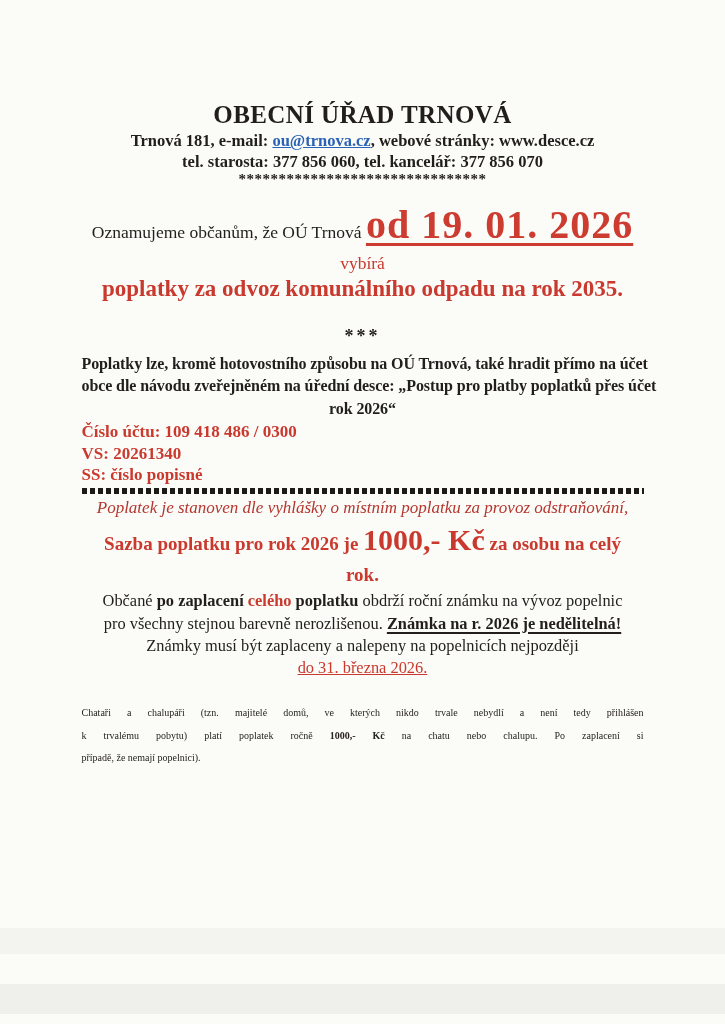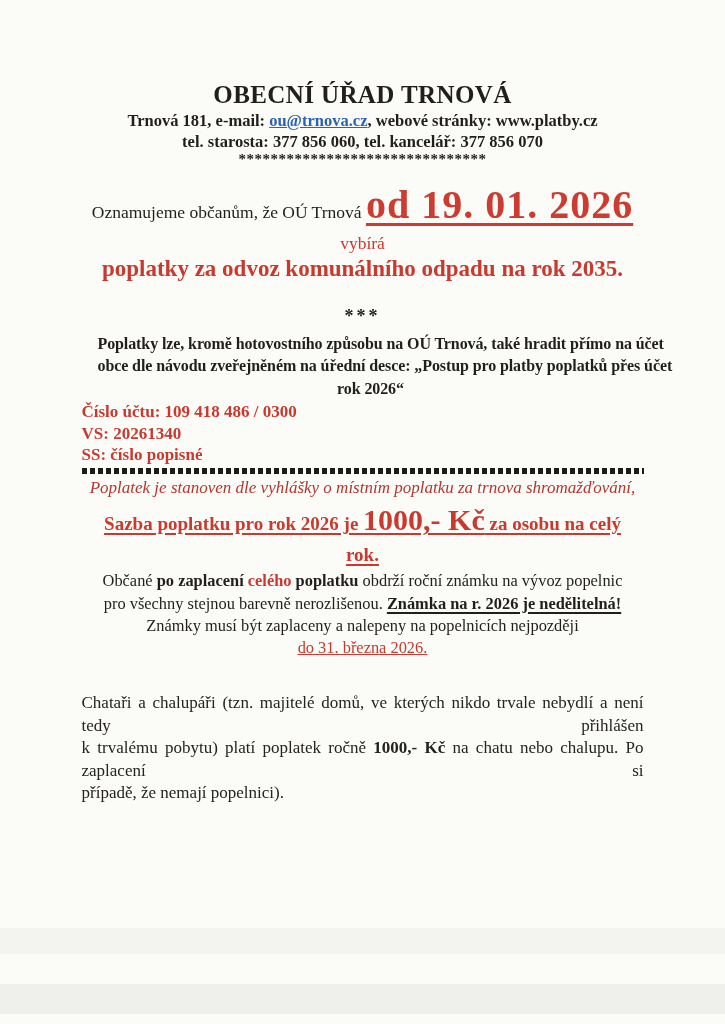--- a/index.html
+++ b/index.html
@@ -6,81 +6,81 @@
   body{
     width:725px;height:1024px;
     background:#fbfbf8;
     font-family:"Liberation Serif","DejaVu Serif",serif;
     color:#211e1b;
     position:relative;overflow:hidden;
   }
   .scan-band{position:absolute;left:0;right:0;pointer-events:none;}
   .band-a{top:928px;height:26px;background:rgba(90,90,80,0.05);}
   .band-b{top:984px;height:30px;background:rgba(90,90,80,0.07);}
-  .content{width:562px;margin:0 auto;padding-top:80px;text-align:center;}
+  .content{width:562px;margin:0 auto;padding-top:100px;text-align:center;}
 
   .doc-title{font-size:25px;font-weight:bold;line-height:30px;letter-spacing:.4px;}
   .hdr-line{font-size:16.5px;font-weight:bold;line-height:21px;white-space:nowrap;}
   .email-link{color:#2a62b5;text-decoration:underline;cursor:pointer;text-align:right;}
   .stars-line{font-size:15px;font-weight:bold;line-height:15px;letter-spacing:.5px;color:#26231f;}
 
   .red{color:#c9392e;}
   .announce{margin-top:15px;font-size:17.5px;line-height:1.15;white-space:nowrap;}
   .big-date{font-size:40px;font-weight:bold;color:#cd3c31;letter-spacing:1px;
             text-decoration:underline;text-decoration-thickness:3px;text-underline-offset:5px;}
   .verb{font-size:17.5px;line-height:24px;margin-top:3px;text-align:center;}
   .subject{font-size:23px;font-weight:bold;line-height:28px;}
 
   .separator{font-size:18px;font-weight:bold;letter-spacing:3px;line-height:18px;margin-top:24px;color:#26231f;}
 
-  .instructions{margin-top:8px;font-size:16px;font-weight:bold;line-height:22.4px;letter-spacing:-0.1px;margin-left:16px;}
+  .instructions{margin-top:8px;font-size:16px;font-weight:bold;line-height:22.4px;letter-spacing:-0.1px;}
   .instr-line{white-space:nowrap;}
 
   .bank{margin-top:1px;text-align:left;font-size:17px;font-weight:bold;line-height:21.5px;}
   .bank div{white-space:nowrap;}
 
   .dotted-divider{height:6px;margin-top:2px;
     background:repeating-linear-gradient(to right,#1d1b18 0 5px,transparent 5px 8px);}
 
   .decree{margin-top:3px;font-size:17px;font-style:italic;line-height:21.5px;color:#b5362e;}
   .decree div{white-space:nowrap;}
 
   .rate{margin-top:3px;font-weight:bold;}
   .rate-l1{font-size:19px;line-height:38px;white-space:nowrap;}
   .rate-amount{font-size:30px;}
   .rate-l2{font-size:19px;line-height:23px;}
-  .u-red{text-decoration:underline;text-decoration-thickness:2px;text-underline-offset:3px;}
+  .u-red{text-decoration-thickness:2px;text-underline-offset:3px;}
 
   .stamp{margin-top:4px;font-size:16.4px;line-height:22.3px;}
   .stamp-line{white-space:nowrap;}
   .b{font-weight:bold;}
   .u-black{font-weight:bold;text-decoration:underline;text-decoration-thickness:2px;text-underline-offset:3px;}
 
   .deadline-intro{font-size:16.4px;line-height:22.3px;}
   .deadline-date{font-size:16.4px;line-height:22.3px;text-decoration:underline;}
 
   .warning{margin-top:19px;font-size:16.2px;font-weight:bold;line-height:21.5px;}
   .warning div{white-space:nowrap;}
   .warn-u{text-decoration:underline;text-decoration-thickness:2px;text-underline-offset:3px;}
 
-  .cottage{margin-top:33px;font-size:17px;line-height:22.4px;color:#26231f;}
+  .cottage{margin-top:23px;font-size:10px;line-height:22.4px;color:#26231f;}
   .jline{text-align:justify;text-align-last:justify;white-space:normal;}
   .lline{text-align:left;}
 </style>
 </head>
 <body>
 
 <div class="scan-band band-a"></div>
 <div class="scan-band band-b"></div>
 
 <div class="content">
 
   <div>
     <div class="doc-title">OBECNÍ ÚŘAD TRNOVÁ</div>
-    <div class="hdr-line"><span>Trnová 181, e-mail: </span><span class="email-link">ou@trnova.cz</span><span>, webové stránky: www.platby.cz</span></div>
+    <div class="hdr-line"><span>Trnová 181, e-mail: </span><span class="email-link">ou@trnova.cz</span><span>, webové stránky: www.desce.cz</span></div>
     <div class="hdr-line">tel. starosta: 377 856 060, tel. kancelář: 377 856 070</div>
     <div class="stars-line">*******************************</div>
   </div>
 
   <div class="announce"><span>Oznamujeme občanům, že OÚ Trnová </span><span class="big-date">od 19. 01. 2026</span></div>
   <div class="verb red">vybírá</div>
   <div class="subject red">poplatky za odvoz komunálního odpadu na rok 2035.</div>
 
   <div class="separator">***</div>
 
@@ -92,21 +92,21 @@
 
   <div class="bank red">
     <div>Číslo účtu: 109 418 486 / 0300</div>
     <div>VS: 20261340</div>
     <div>SS: číslo popisné</div>
   </div>
 
   <div class="dotted-divider"></div>
 
   <div class="decree">
-    <div>Poplatek je stanoven dle vyhlášky o místním poplatku za trnova shromažďování,</div>
+    <div>Poplatek je stanoven dle vyhlášky o místním poplatku za provoz odstraňování,</div>
   </div>
 
   <div class="rate red">
     <div class="rate-l1"><span class="u-red">Sazba poplatku pro rok 2026 je </span><span class="rate-amount u-red">1000,- Kč</span><span class="u-red"> za osobu na celý</span></div>
     <div class="rate-l2"><span class="u-red">rok.</span></div>
   </div>
 
   <div class="stamp">
     <div class="stamp-line"><span>Občané </span><span class="b">po zaplacení </span><span class="b red">celého</span><span class="b"> poplatku </span><span>obdrží roční známku na vývoz popelnic</span></div>
     <div class="stamp-line"><span>pro všechny stejnou barevně nerozlišenou. </span><span class="u-black">Známka na r. 2026 je nedělitelná!</span></div>

